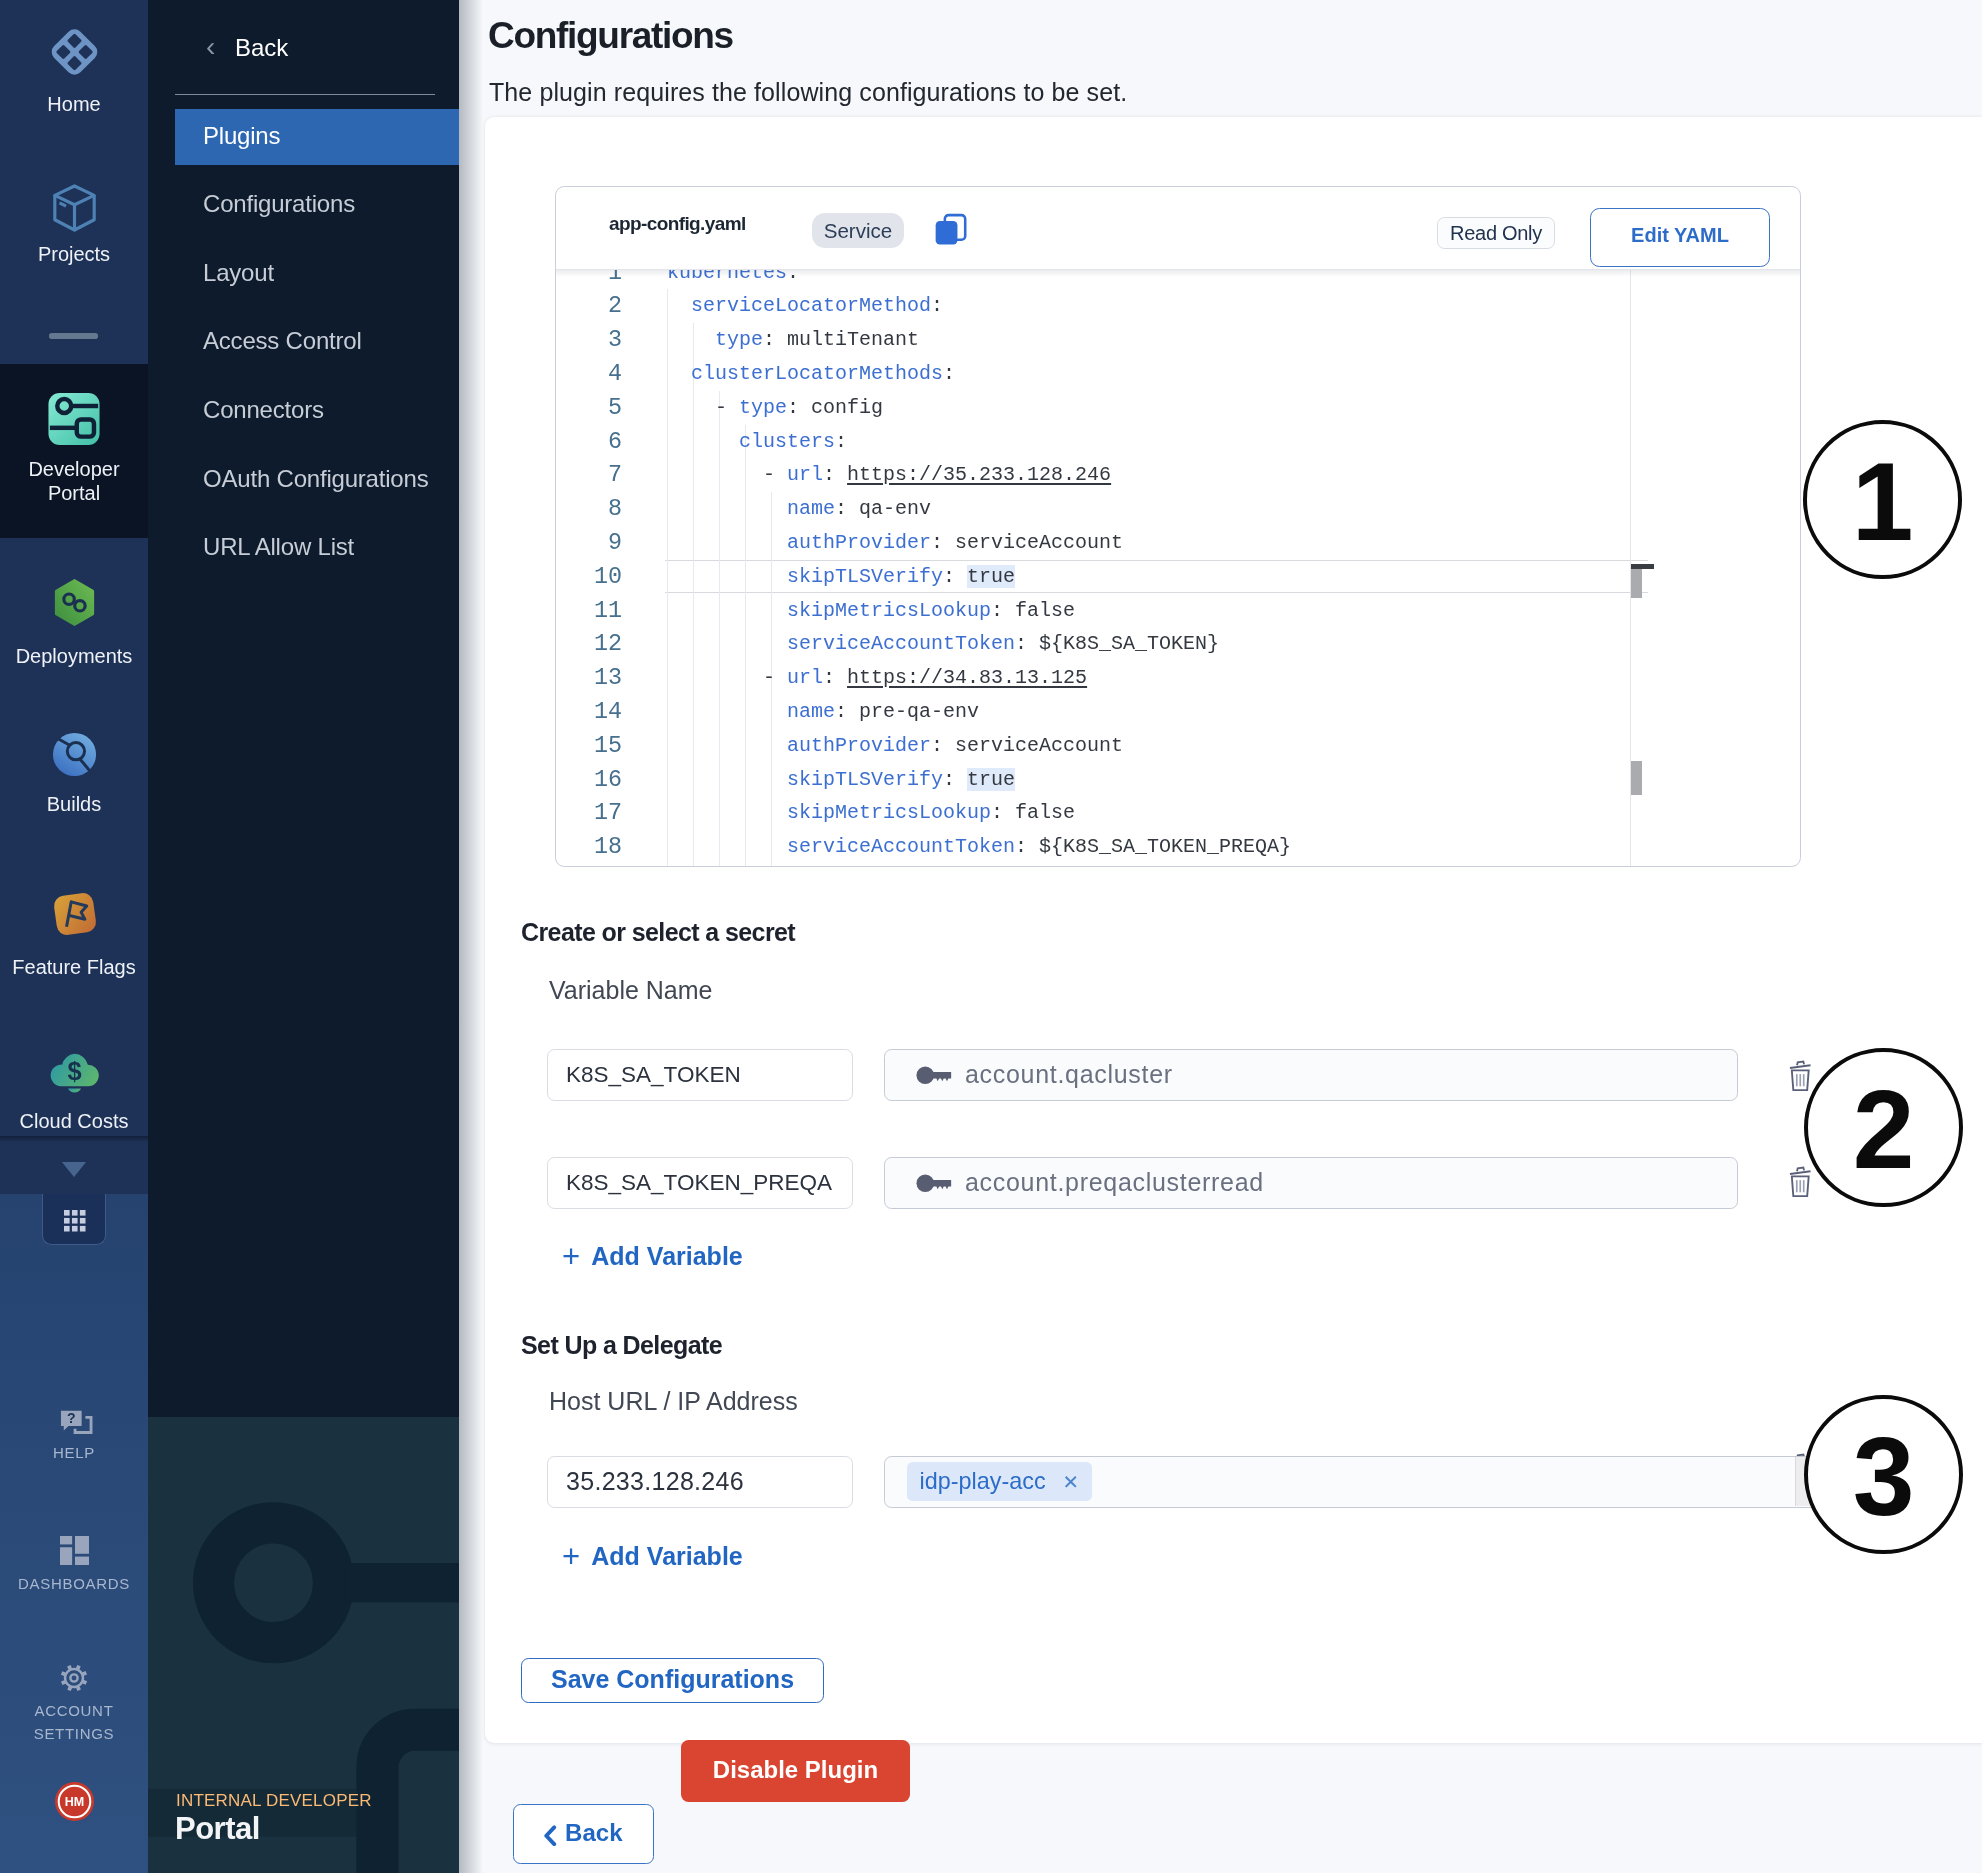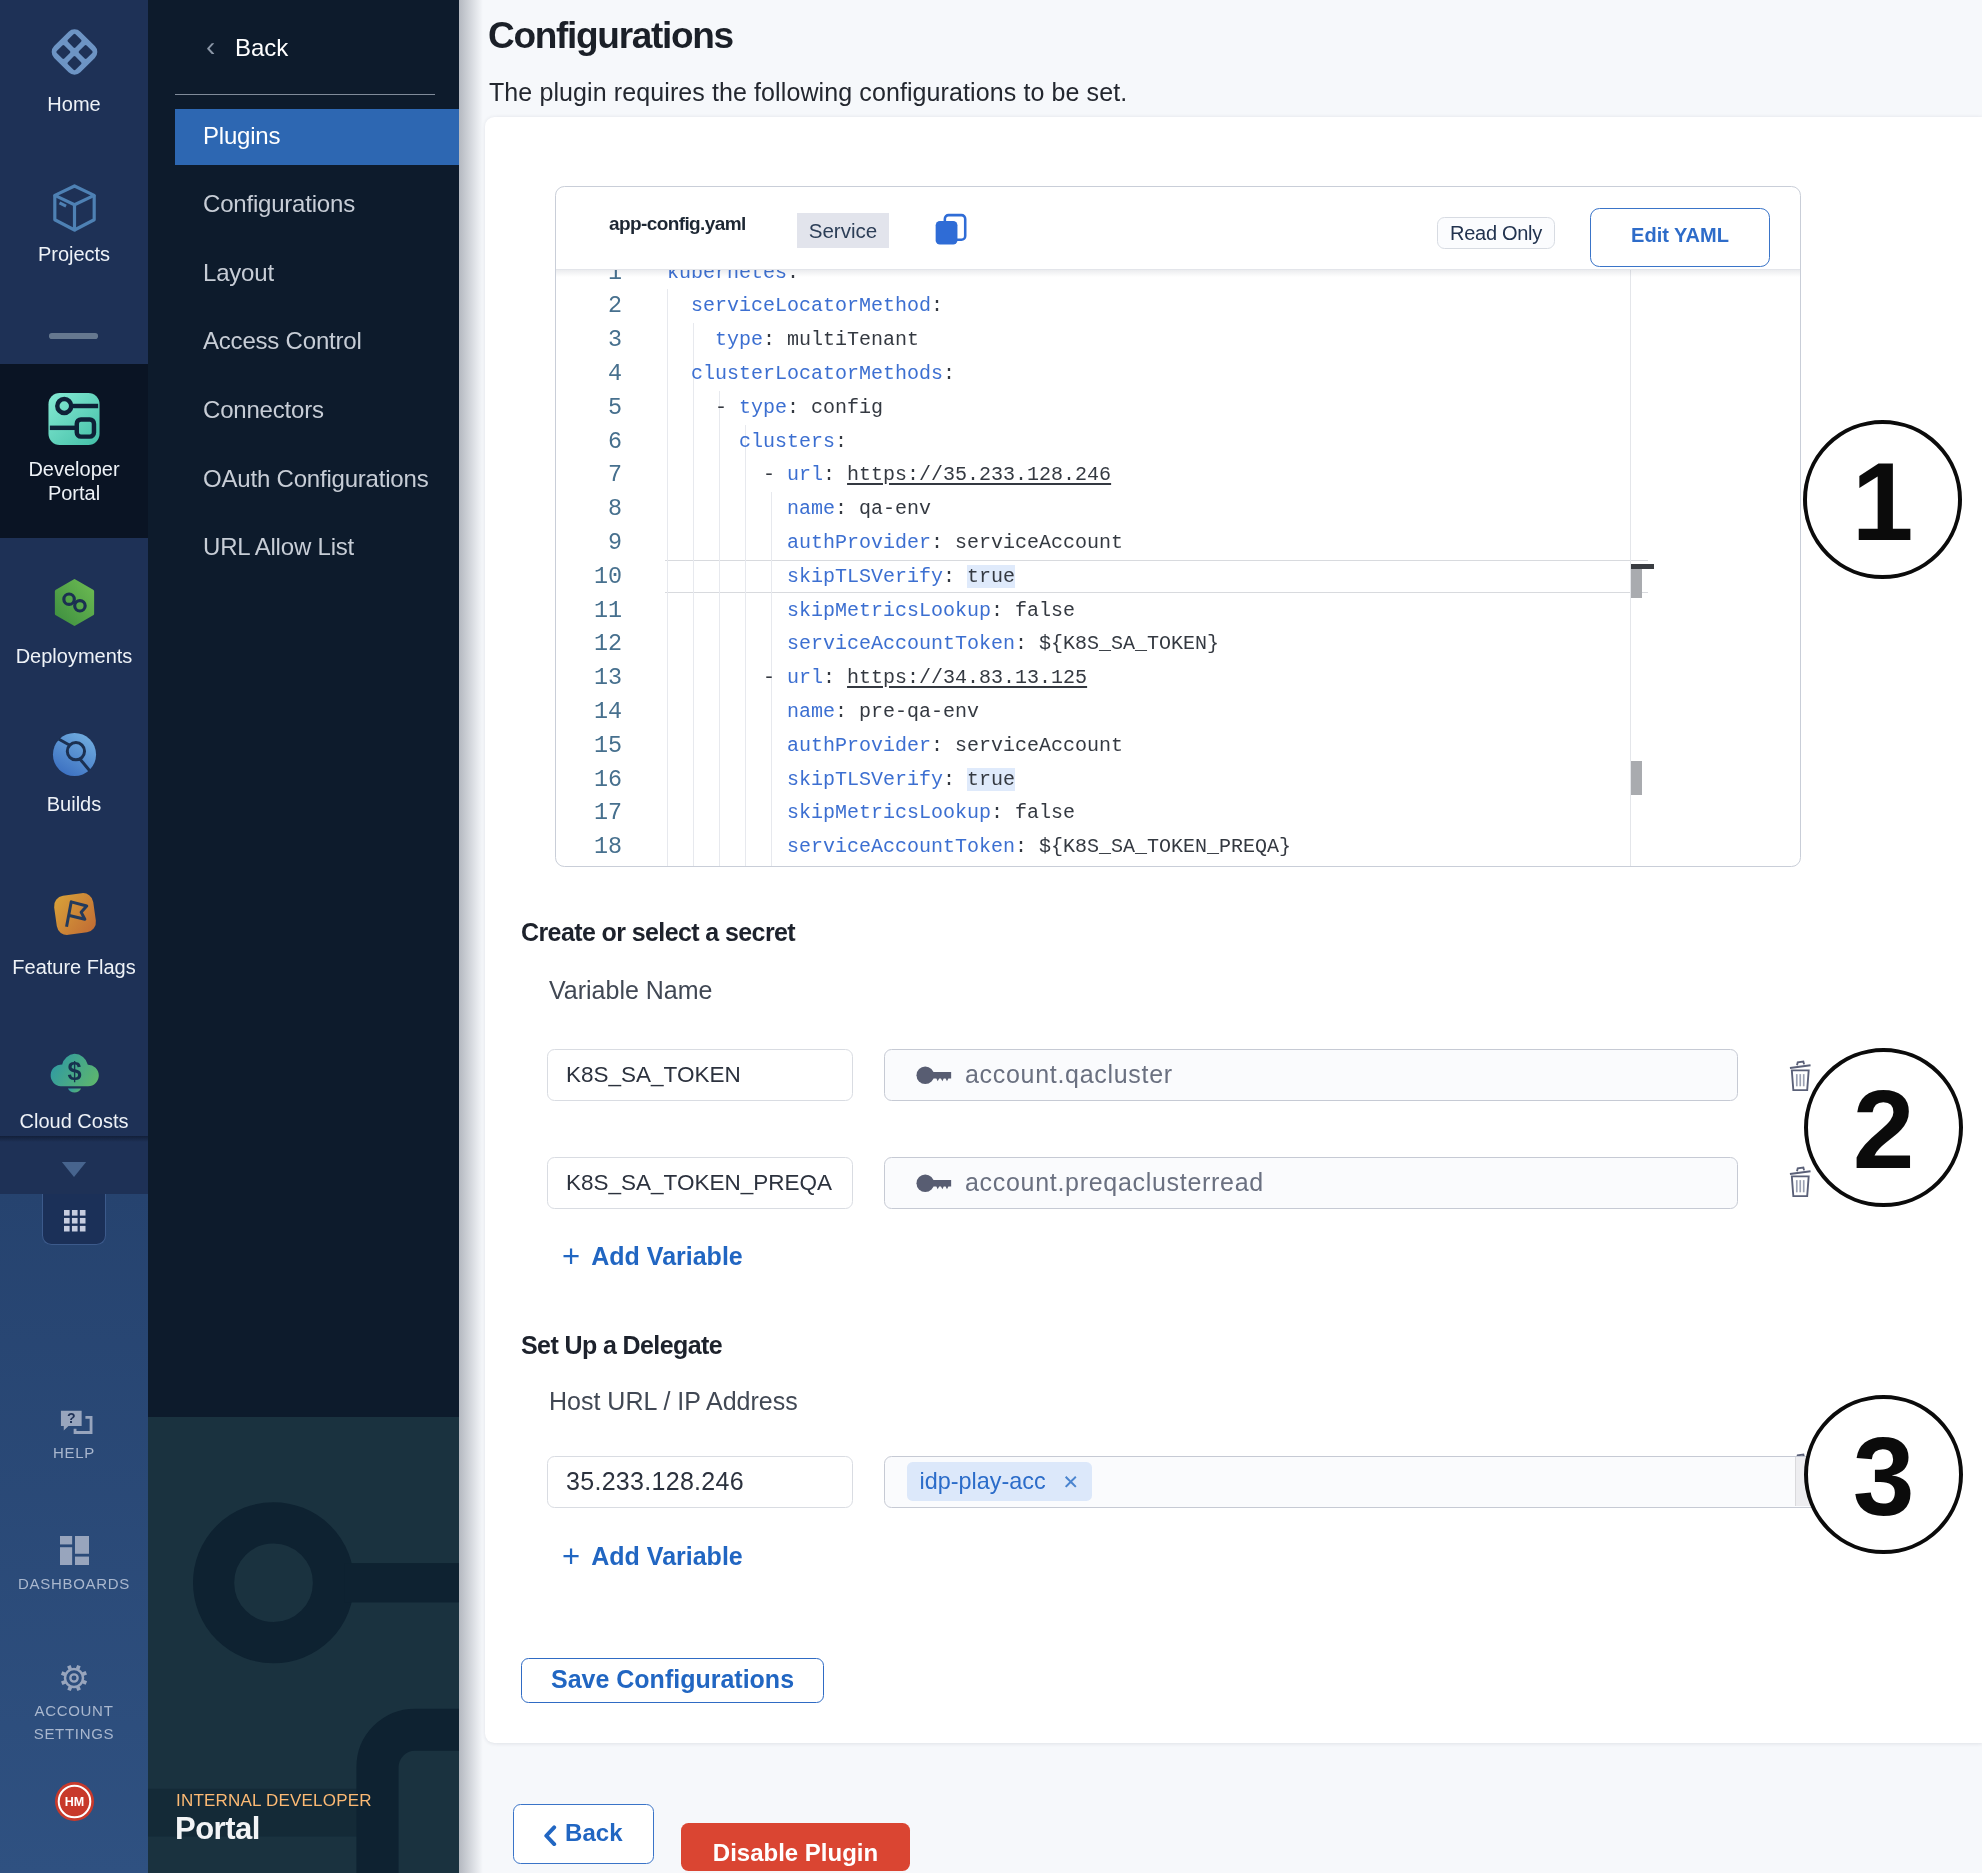--- a/index.html
+++ b/index.html
@@ -29,21 +29,21 @@
   #sb1 .lbl2 { position:absolute; width:148px; text-align:center; color:#a9b7ce; font-size:15px; letter-spacing:0.7px; line-height:23.4px; }
   #sb1 .gridtab { position:absolute; left:42px; top:1194px; width:64px; height:51px; background:#1b3058; border:0.9px solid #3c5a8b; border-top:none; border-radius:0 0 9.4px 9.4px; }
   #mshadow { left:459px; top:0; width:24px; height:1874px; background:linear-gradient(90deg, rgba(10,20,40,0.28), rgba(10,20,40,0)); }
   .h1 { left:488px; top:15px; font-size:37px; font-weight:bold; letter-spacing:-1.3px; color:#1b2028; }
   .sub { left:489px; top:78px; font-size:25px; letter-spacing:0.1px; color:#23272f; }
   #card { left:485px; top:117px; width:1497px; height:1626px; background:#fff; border-radius:9.4px 0 0 9.4px; box-shadow:0 0.9px 3.7px rgba(40,50,70,0.10); }
 
   
   #ycard { left:555px; top:186px; width:1246px; height:681px; background:#fff; border:0.9px solid #c9ced8; border-radius:9.4px; overflow:hidden; }
   #ycard .fname { position:absolute; left:53px; top:26px; font-size:19px; font-weight:bold; letter-spacing:-0.6px; color:#1d2733; }
-  #ycard .chip { position:absolute; left:241px; top:26px; width:92px; height:35px; background:#e2e4ec; border-radius:0; color:#2c3e57; font-size:20.6px; text-align:center; line-height:35px; }
+  #ycard .chip { position:absolute; left:256px; top:26px; width:92px; height:35px; background:#e2e4ec; border-radius:13px; color:#2c3e57; font-size:20.6px; text-align:center; line-height:35px; }
   #ycard .ro { position:absolute; left:881px; top:30px; width:118px; height:32px; background:#fbfcfe; border:0.9px solid #d7dbe2; border-radius:7.5px; color:#22334f; font-size:20px; letter-spacing:-0.3px; text-align:center; line-height:31px; }
   #ycard .edit { position:absolute; left:1034px; top:20.6px; width:180px; height:59px; background:#fff; border:1.9px solid #3a74c8; border-radius:9.4px; color:#2e6cc9; font-size:20px; font-weight:bold; text-align:center; line-height:52px; }
   #ycard .hdrline { position:absolute; left:0; top:82px; width:1246px; height:0.9px; background:#e3e5ea; }
   #ycard .hdrshadow { position:absolute; left:0; top:83px; width:1246px; height:6.6px; background:linear-gradient(180deg, rgba(60,70,90,0.10), rgba(60,70,90,0)); }
   #codewrap { position:absolute; left:0; top:83px; width:1244px; height:597px; overflow:hidden; }
   .guide { position:absolute; width:0.9px; background:#e7e9ee; }
   .cline { position:absolute; left:0; width:1244px; height:34px; }
   .cline .ln { position:absolute; left:0; top:0; width:66px; text-align:right; font-family:"Liberation Mono", monospace; font-size:23.4px; line-height:34px; color:#47708e; }
   .cline .ct { position:absolute; left:111px; top:0; font-family:"Liberation Mono", monospace; font-size:20px; line-height:34px; color:#343941; white-space:pre; }
   .ct b { font-weight:normal; color:#3c6fd1; }
@@ -62,21 +62,21 @@
   .sel2 .ktxt { position:absolute; left:80px; top:0; line-height:49px; font-size:25px; letter-spacing:0.7px; color:#6a7080; }
   .sel2 .keyic { position:absolute; left:31px; top:14px; }
   .trash { position:absolute; }
   .dchip { position:absolute; left:21.5px; top:4.7px; height:39px; background:#dce8fa; border-radius:5.6px; font-size:23.4px; color:#2b6cc9; line-height:39px; padding:0 13px; }
   .dchip .x { color:#4a84cf; font-size:19.7px; margin-left:17px; }
   .scol { position:absolute; right:0; top:0; width:24px; height:49px; background:#ededf0; border-left:0.9px solid #d9d9dc; border-radius:0 7.5px 7.5px 0; }
   .addvar { position:absolute; left:562px; font-size:25px; font-weight:bold; color:#2166c2; }
   .addvar .pl { font-size:31px; font-weight:400; margin-right:11.2px; position:relative; top:1.9px; }
   #saveb { position:absolute; left:521px; top:1658px; width:303px; height:45px; border:1.9px solid #2f6bc4; border-radius:7.5px; background:#fff; color:#2166c2; font-size:25px; font-weight:bold; text-align:center; line-height:41px; }
   #backb { position:absolute; left:513px; top:1804px; width:141px; height:60px; border:1.9px solid #3a74c8; border-radius:7.5px; background:#fff; color:#2166c2; font-size:24px; font-weight:bold; text-align:center; line-height:56px; }
-  #disb  { position:absolute; left:681px; top:1823px; width:229px; height:48px; border-radius:7.5px; background:#da4532; color:#fff; font-size:24px; font-weight:bold; text-align:center; line-height:60px; }
+  #disb  { position:absolute; left:681px; top:1740px; width:229px; height:62px; border-radius:7.5px; background:#da4532; color:#fff; font-size:24px; font-weight:bold; text-align:center; line-height:60px; }
 
   .circ { position:absolute; width:159px; height:159px; border:4.7px solid #0b0b0b; border-radius:50%; background:#fff; text-align:center; font-size:111px; font-weight:bold; color:#0b0b0b; line-height:156px; }
 </style>
 </head>
 <body>
 <div id="app">
 
   <div id="sb2" class="abs">
     <div class="back"><span class="chv">‹</span>Back</div>
     <div class="div1"></div>

